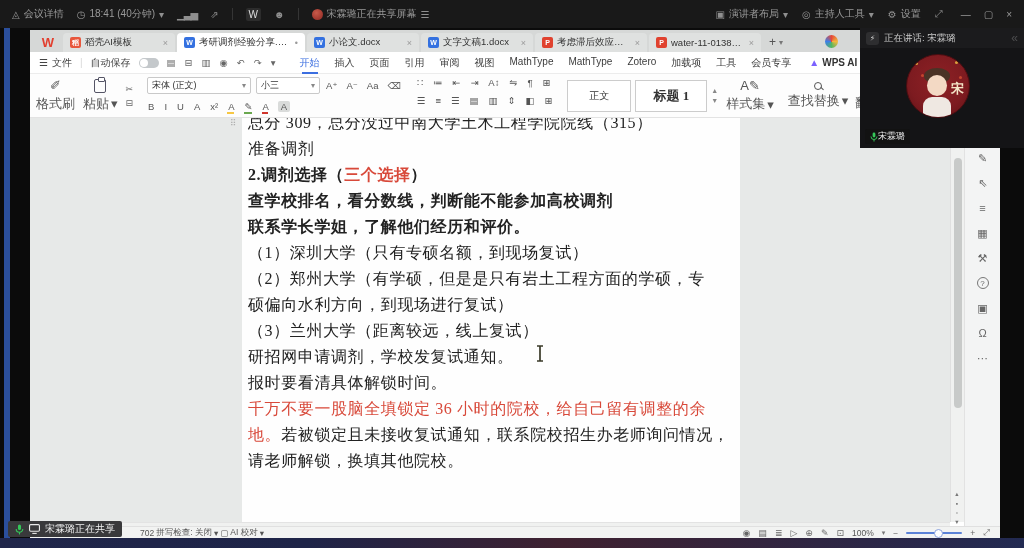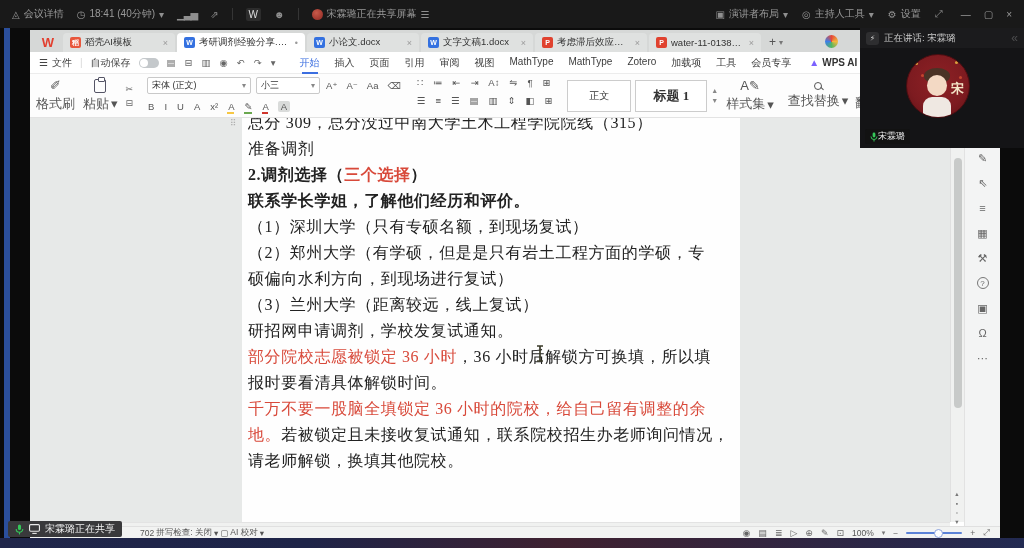--- a/index.html
+++ b/index.html
@@ -379,27 +379,27 @@
         </div>
       </div>
 
       <div class="docarea">
         <span class="para-handle">⠿</span>
         <div class="page">
           <div class="doc-text">
               <div class="dline"><span class="seg">总分 309，总分没过中南大学土木工程学院院线（315）</span></div>
               <div class="dline"><span class="seg">准备调剂</span></div>
               <div class="dline"><span class="seg b">2.调剂选择（</span><span class="seg r b">三个选择</span><span class="seg b">）</span></div>
+              <div class="dline"><span class="seg b">查学校排名，看分数线，判断能不能参加高校调剂</span></div>
               <div class="dline"><span class="seg b">联系学长学姐，了解他们经历和评价。</span></div>
               <div class="dline"><span class="seg">（1）深圳大学（只有专硕名额，到现场复试）</span></div>
               <div class="dline"><span class="seg">（2）郑州大学（有学硕，但是是只有岩土工程方面的学硕，专</span></div>
               <div class="dline"><span class="seg">硕偏向水利方向，到现场进行复试）</span></div>
               <div class="dline"><span class="seg">（3）兰州大学（距离较远，线上复试）</span></div>
               <div class="dline"><span class="seg">研招网申请调剂，学校发复试通知。</span></div>
-              <div class="dline"><span class="seg r">部分院校志愿被锁定 36 小时</span><span class="seg">，36 小时后解锁方可换填，所以填</span></div>
               <div class="dline"><span class="seg">报时要看清具体解锁时间。</span></div>
               <div class="dline"><span class="seg r">千万不要一股脑全填锁定 36 小时的院校，给自己留有调整的余</span></div>
               <div class="dline"><span class="seg r">地。</span><span class="seg">若被锁定且未接收复试通知，联系院校招生办老师询问情况，</span></div>
               <div class="dline"><span class="seg">请老师解锁，换填其他院校。</span></div>
             </div>
         </div>
         <span class="ibeam">
           <svg width="10" height="17" viewBox="0 0 10 17">
               <path d="M2 1h6M5 1v15M2 16h6" stroke="#3a3a28" stroke-width="1.7" fill="none"></path>
             </svg>

